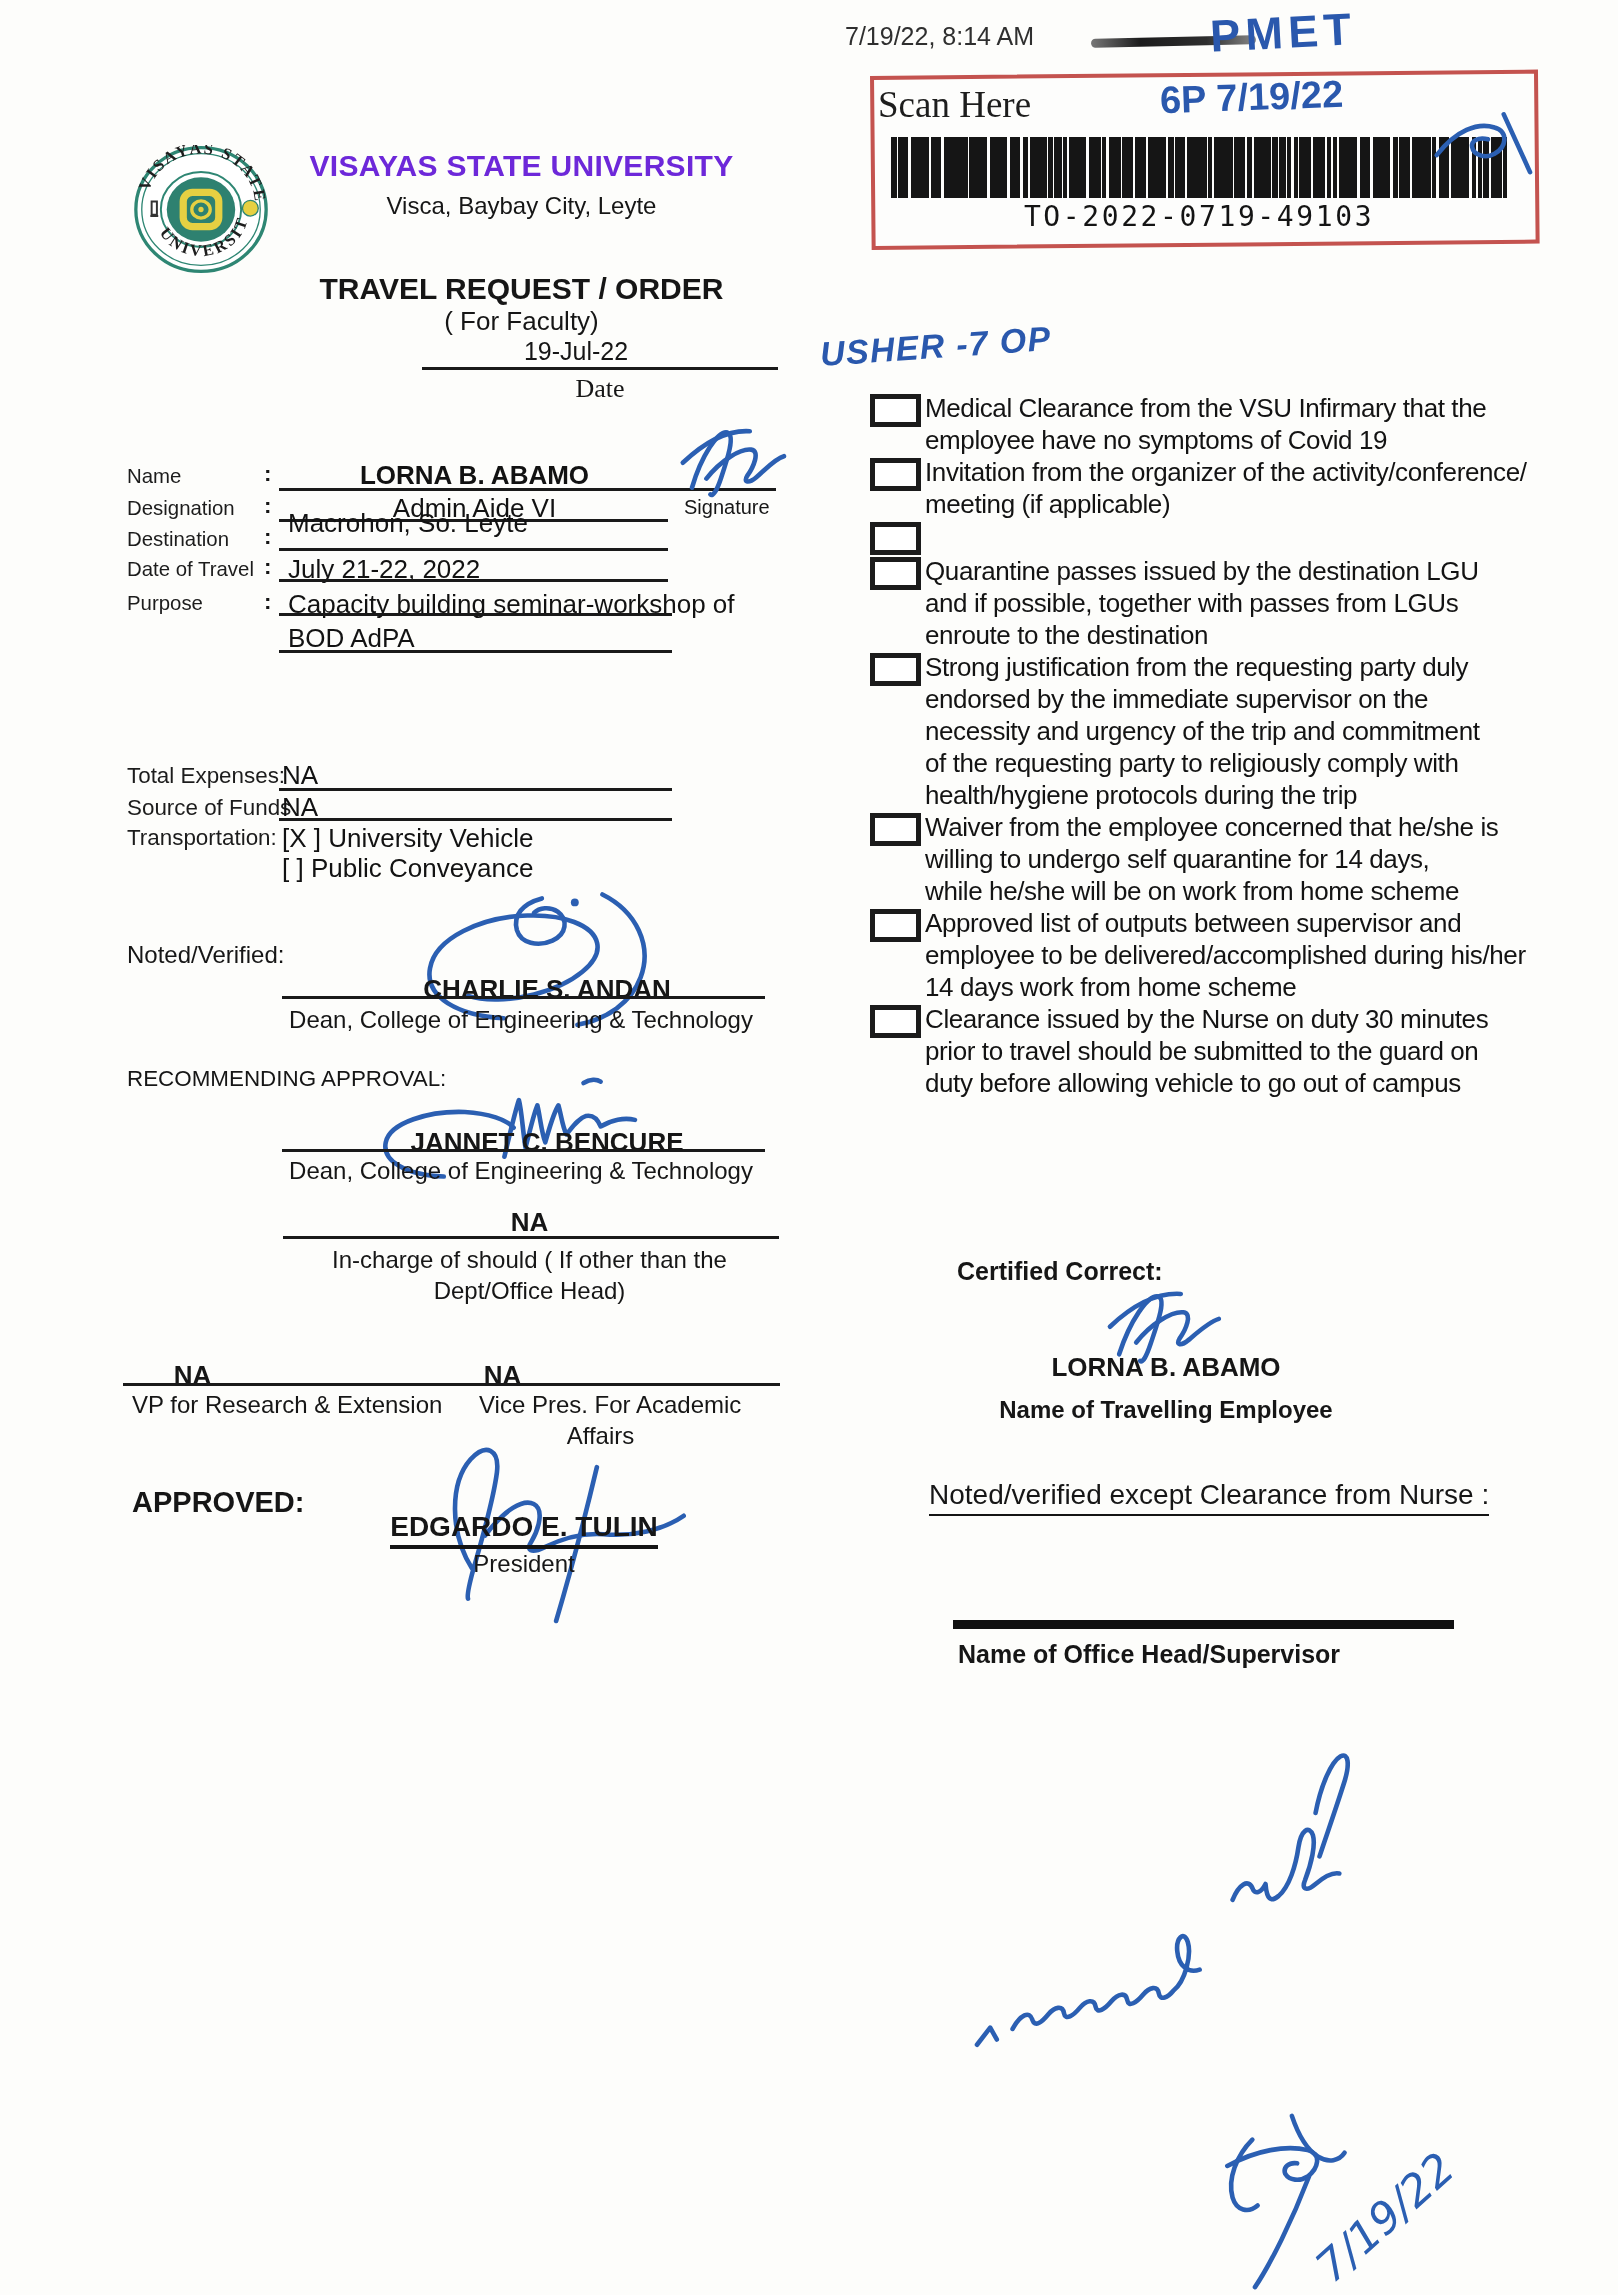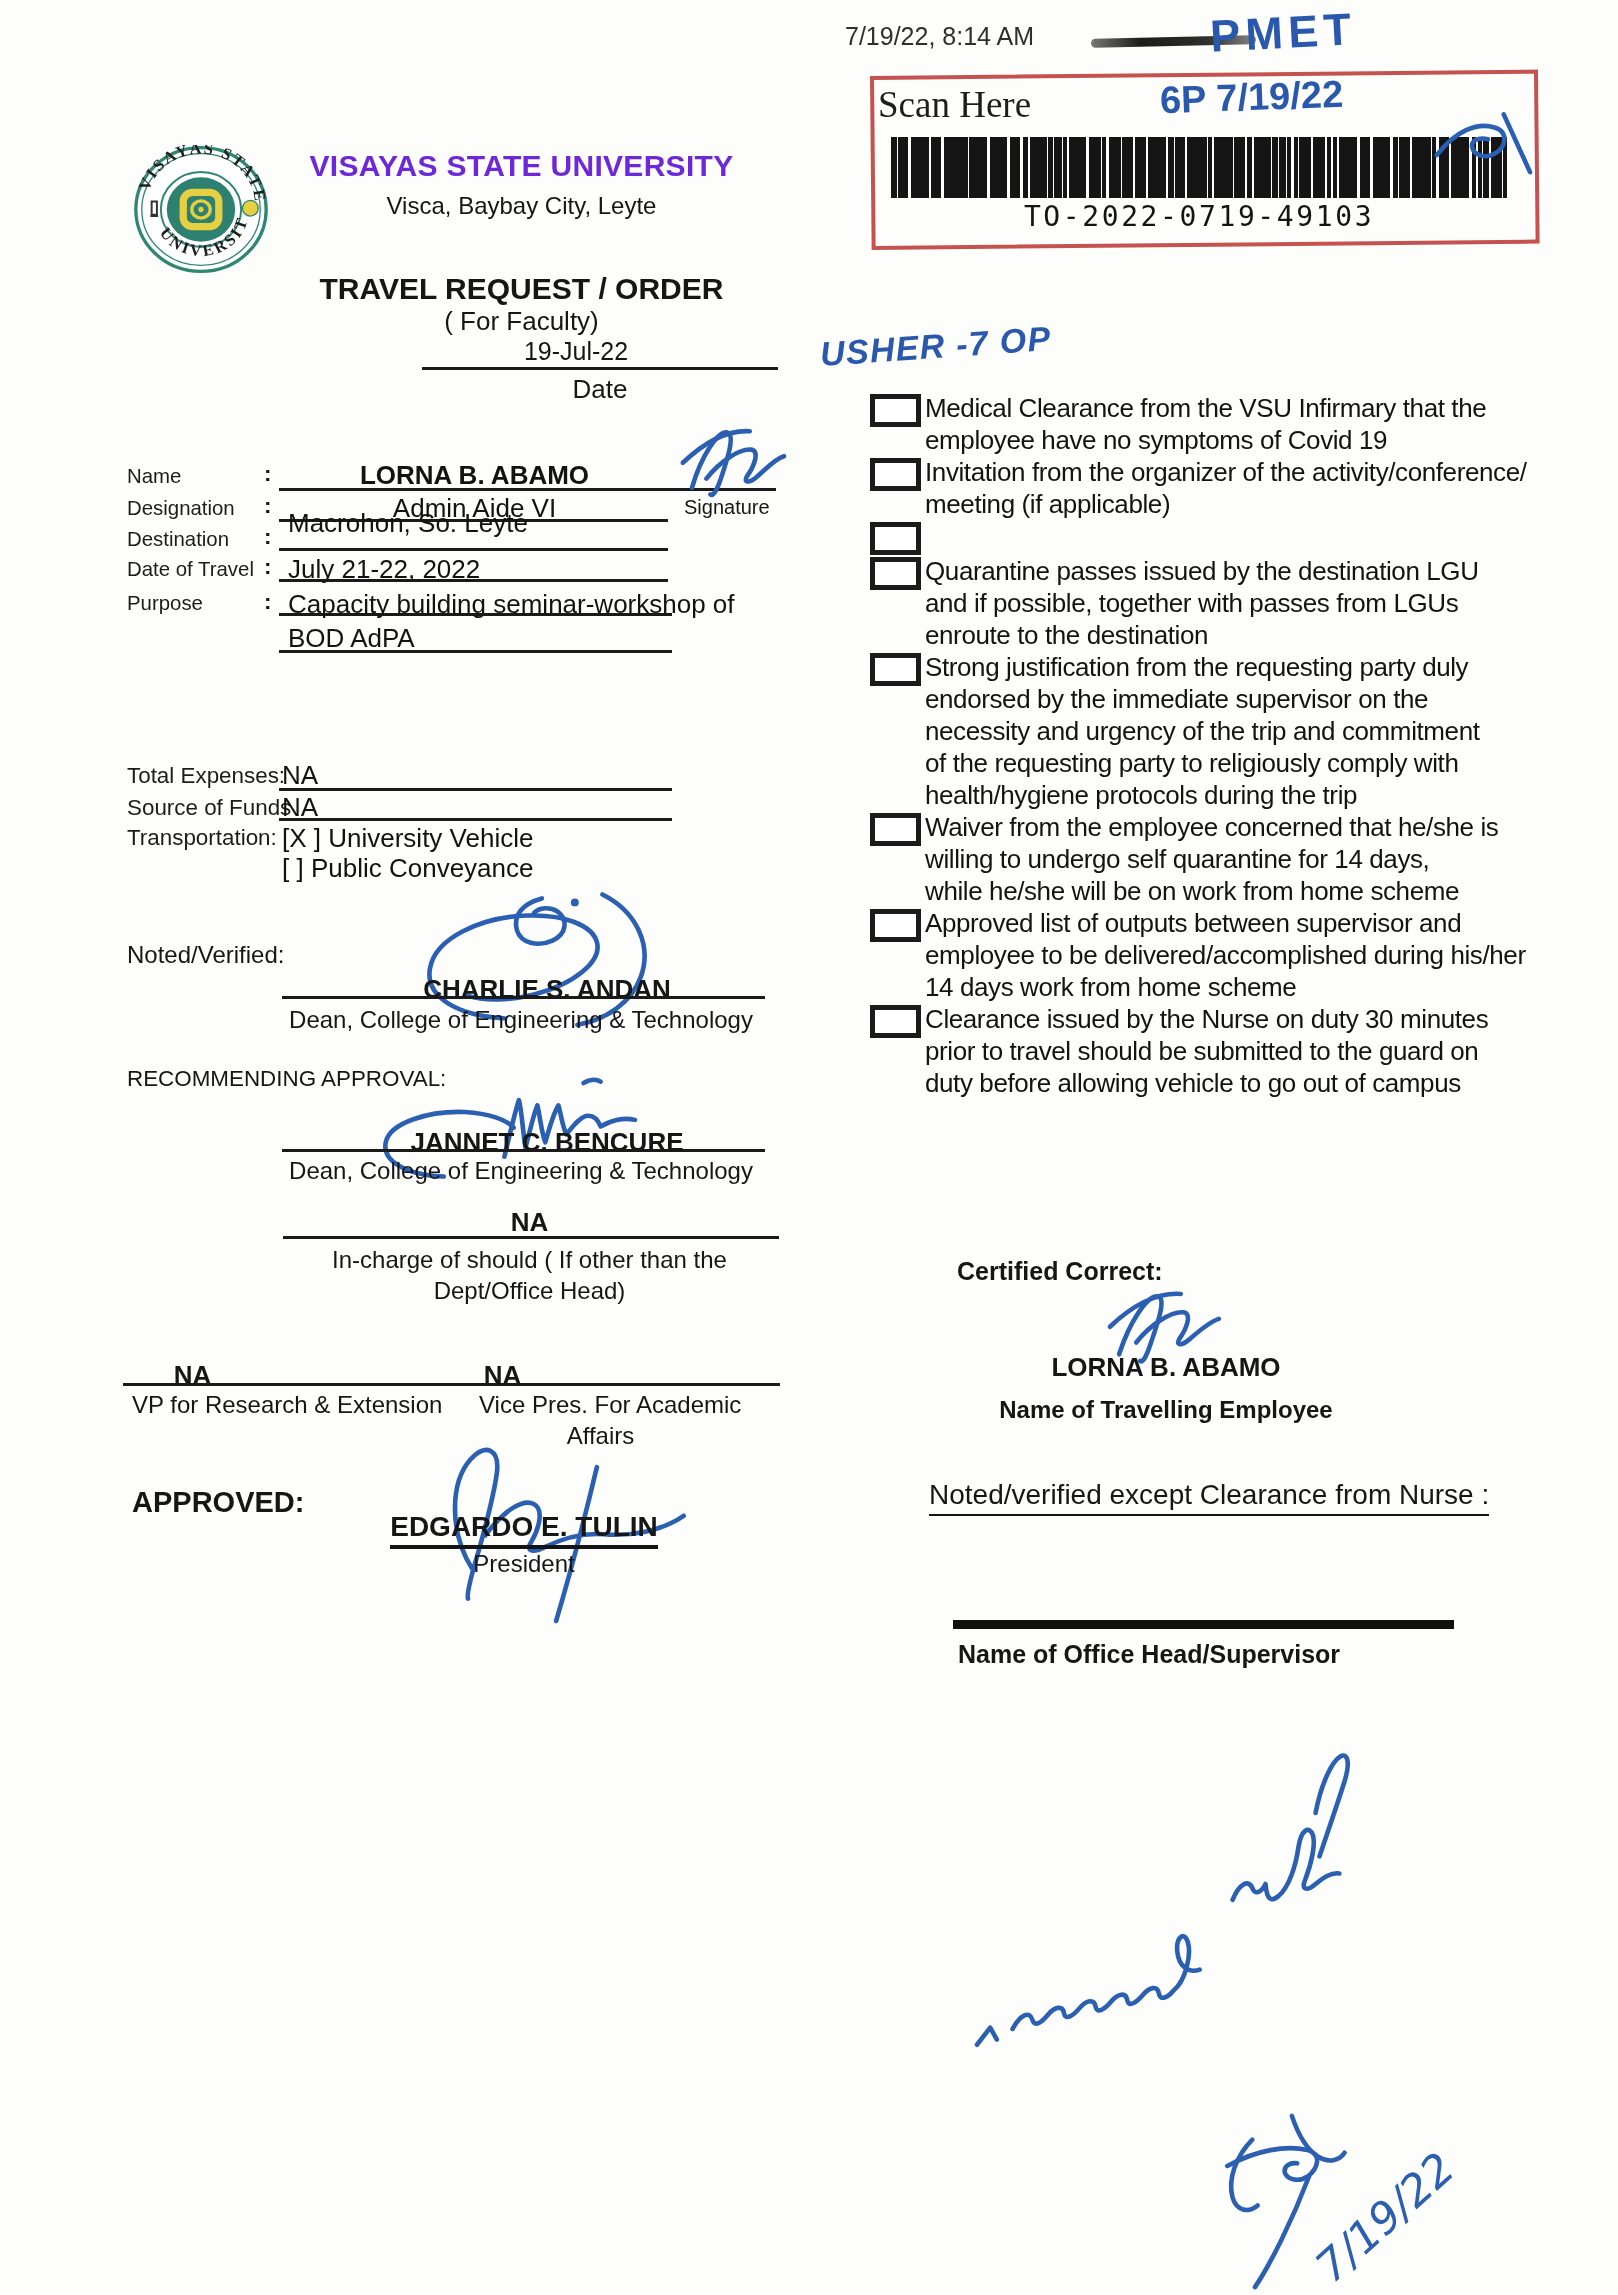--- a/index.html
+++ b/index.html
@@ -27,21 +27,21 @@
         font-size:28px;letter-spacing:2.6px;color:#141414;}
   .pmet{left:1210px;top:6.6px;font-size:45px;letter-spacing:5.3px;transform:rotate(-3deg);font-weight:bold;}
   .note6p{left:1160px;top:76px;font-size:38px;transform:rotate(-2deg);font-weight:bold;white-space:nowrap;}
   .usher{left:820px;top:327px;font-size:34px;font-weight:bold;font-style:italic;transform:rotate(-4deg);letter-spacing:1.3px;white-space:nowrap;}
   .uni{left:283px;top:149px;width:477px;font-size:30px;font-weight:bold;letter-spacing:0.3px;color:#6d28d9;}
   .addr{left:283px;top:192px;width:477px;font-size:24px;}
   .ftitle{left:283px;top:272px;width:477px;font-size:30px;font-weight:bold;}
   .fsub{left:283px;top:306px;width:477px;font-size:26px;}
   .dval{left:398px;top:337px;width:356px;font-size:25px;}
   .dline{left:422px;top:367px;width:356px;}
-  .dlabel{left:422px;top:374px;width:356px;font-size:26px;}
+  .dlabel{left:422px;top:374px;width:356px;font-size:26px;font-family:Liberation Serif, serif;}
   
   .flabel{left:127px;font-size:20.4px;color:#1c1c1c;}
   .fcolon{left:264px;font-size:22.4px;font-weight:bold;}
   .val{font-size:26px;color:#121212;}
   .siglabel{left:684px;top:496px;font-size:20px;}
   
   .checklist{left:870px;top:392px;width:705px;}
   .cl-row{display:flex;align-items:flex-start;}
   .cl-box{flex:0 0 auto;width:51px;height:33px;border:5.3px solid #1b1b1b;box-sizing:border-box;
           margin:2px 4px 0 0;background:#fff;}

